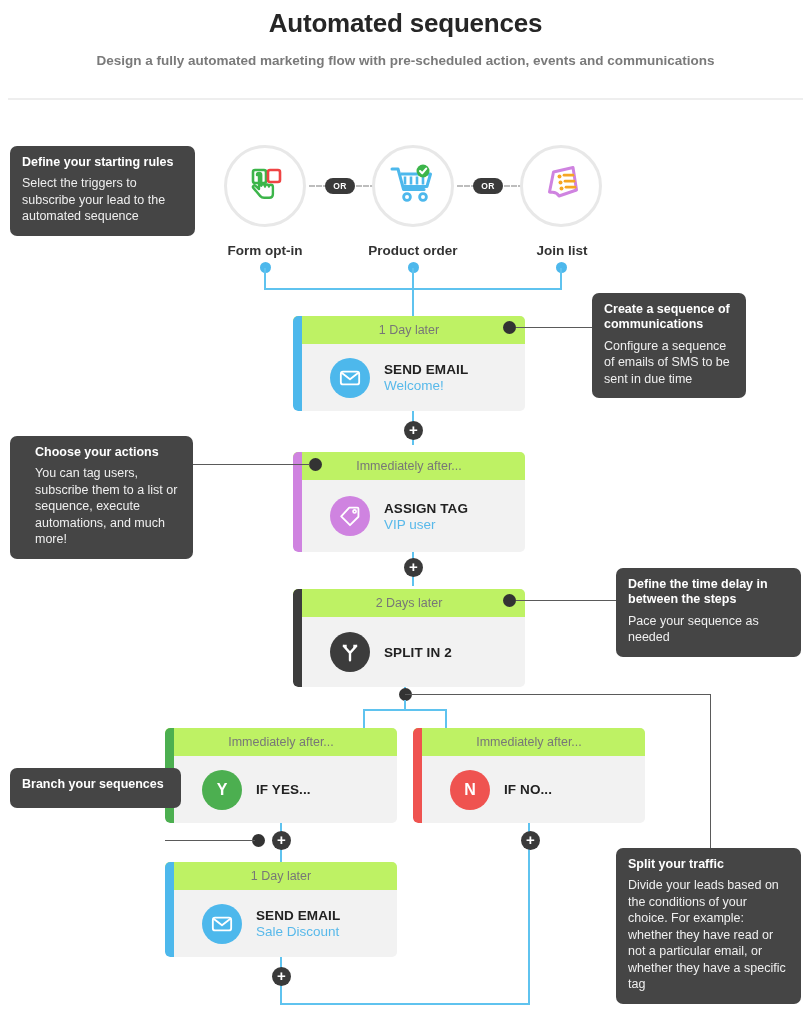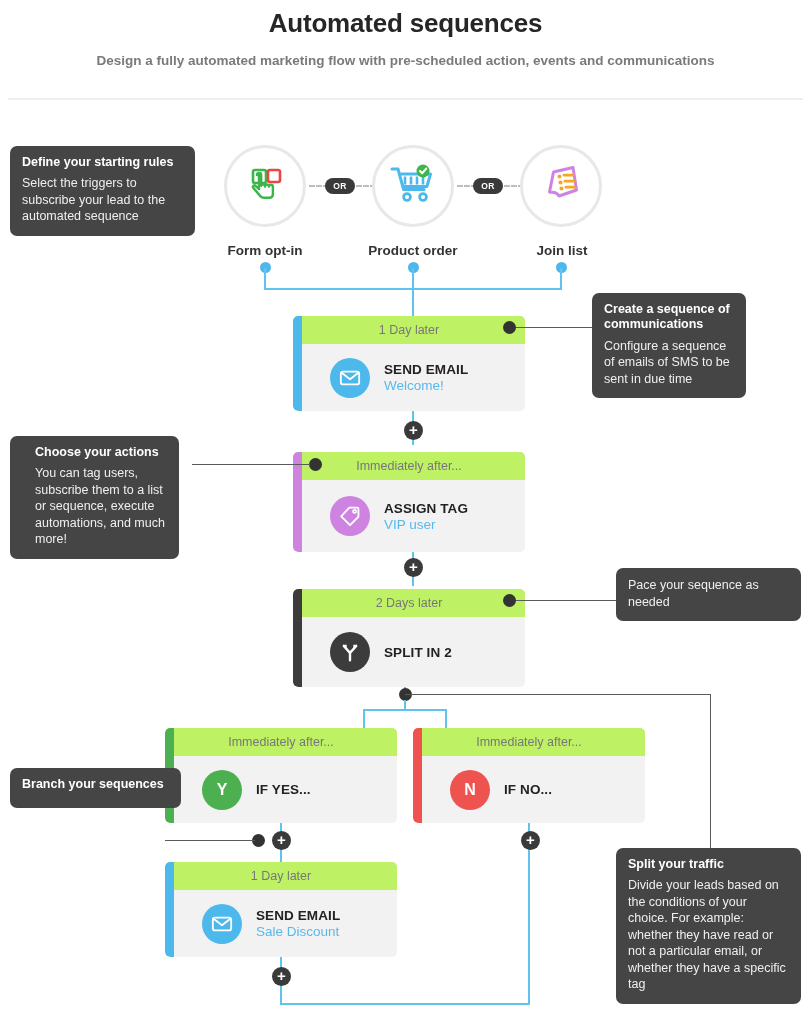--- a/index.html
+++ b/index.html
@@ -294,26 +294,27 @@
 <div class="callout" style="left:10px; top:146px; width:185px;">
   <h4>Define your starting rules</h4>
   <p>Select the triggers to subscribe your lead to the automated sequence</p>
 </div>
 
 <div class="callout" style="left:592px; top:293px; width:154px;">
   <h4>Create a sequence of communications</h4>
   <p>Configure a sequence of emails of SMS to be sent in due time</p>
 </div>
 
-<div class="callout" style="left:10px; top:436px; width:169px;padding-left:25px;">
+<div class="callout" style="left:10px; top:436px; width:183px;padding-left:25px;">
   <h4>Choose your actions</h4>
   <p>You can tag users, subscribe them to a list or sequence, execute automations, and much more!</p>
 </div>
 
 <div class="callout" style="left:616px; top:568px; width:185px;">
+  <h4>Define the time delay in between the steps</h4>
   <p>Pace your sequence as needed</p>
 </div>
 
 <div class="callout" style="left:10px; top:768px; width:171px;">
   <h4>Branch your sequences</h4>
 </div>
 
 <div class="callout" style="left:616px; top:848px; width:185px;">
   <h4>Split your traffic</h4>
   <p>Divide your leads based on the conditions of your choice. For example: whether they have read or not a particular email, or whether they have a specific tag</p>

